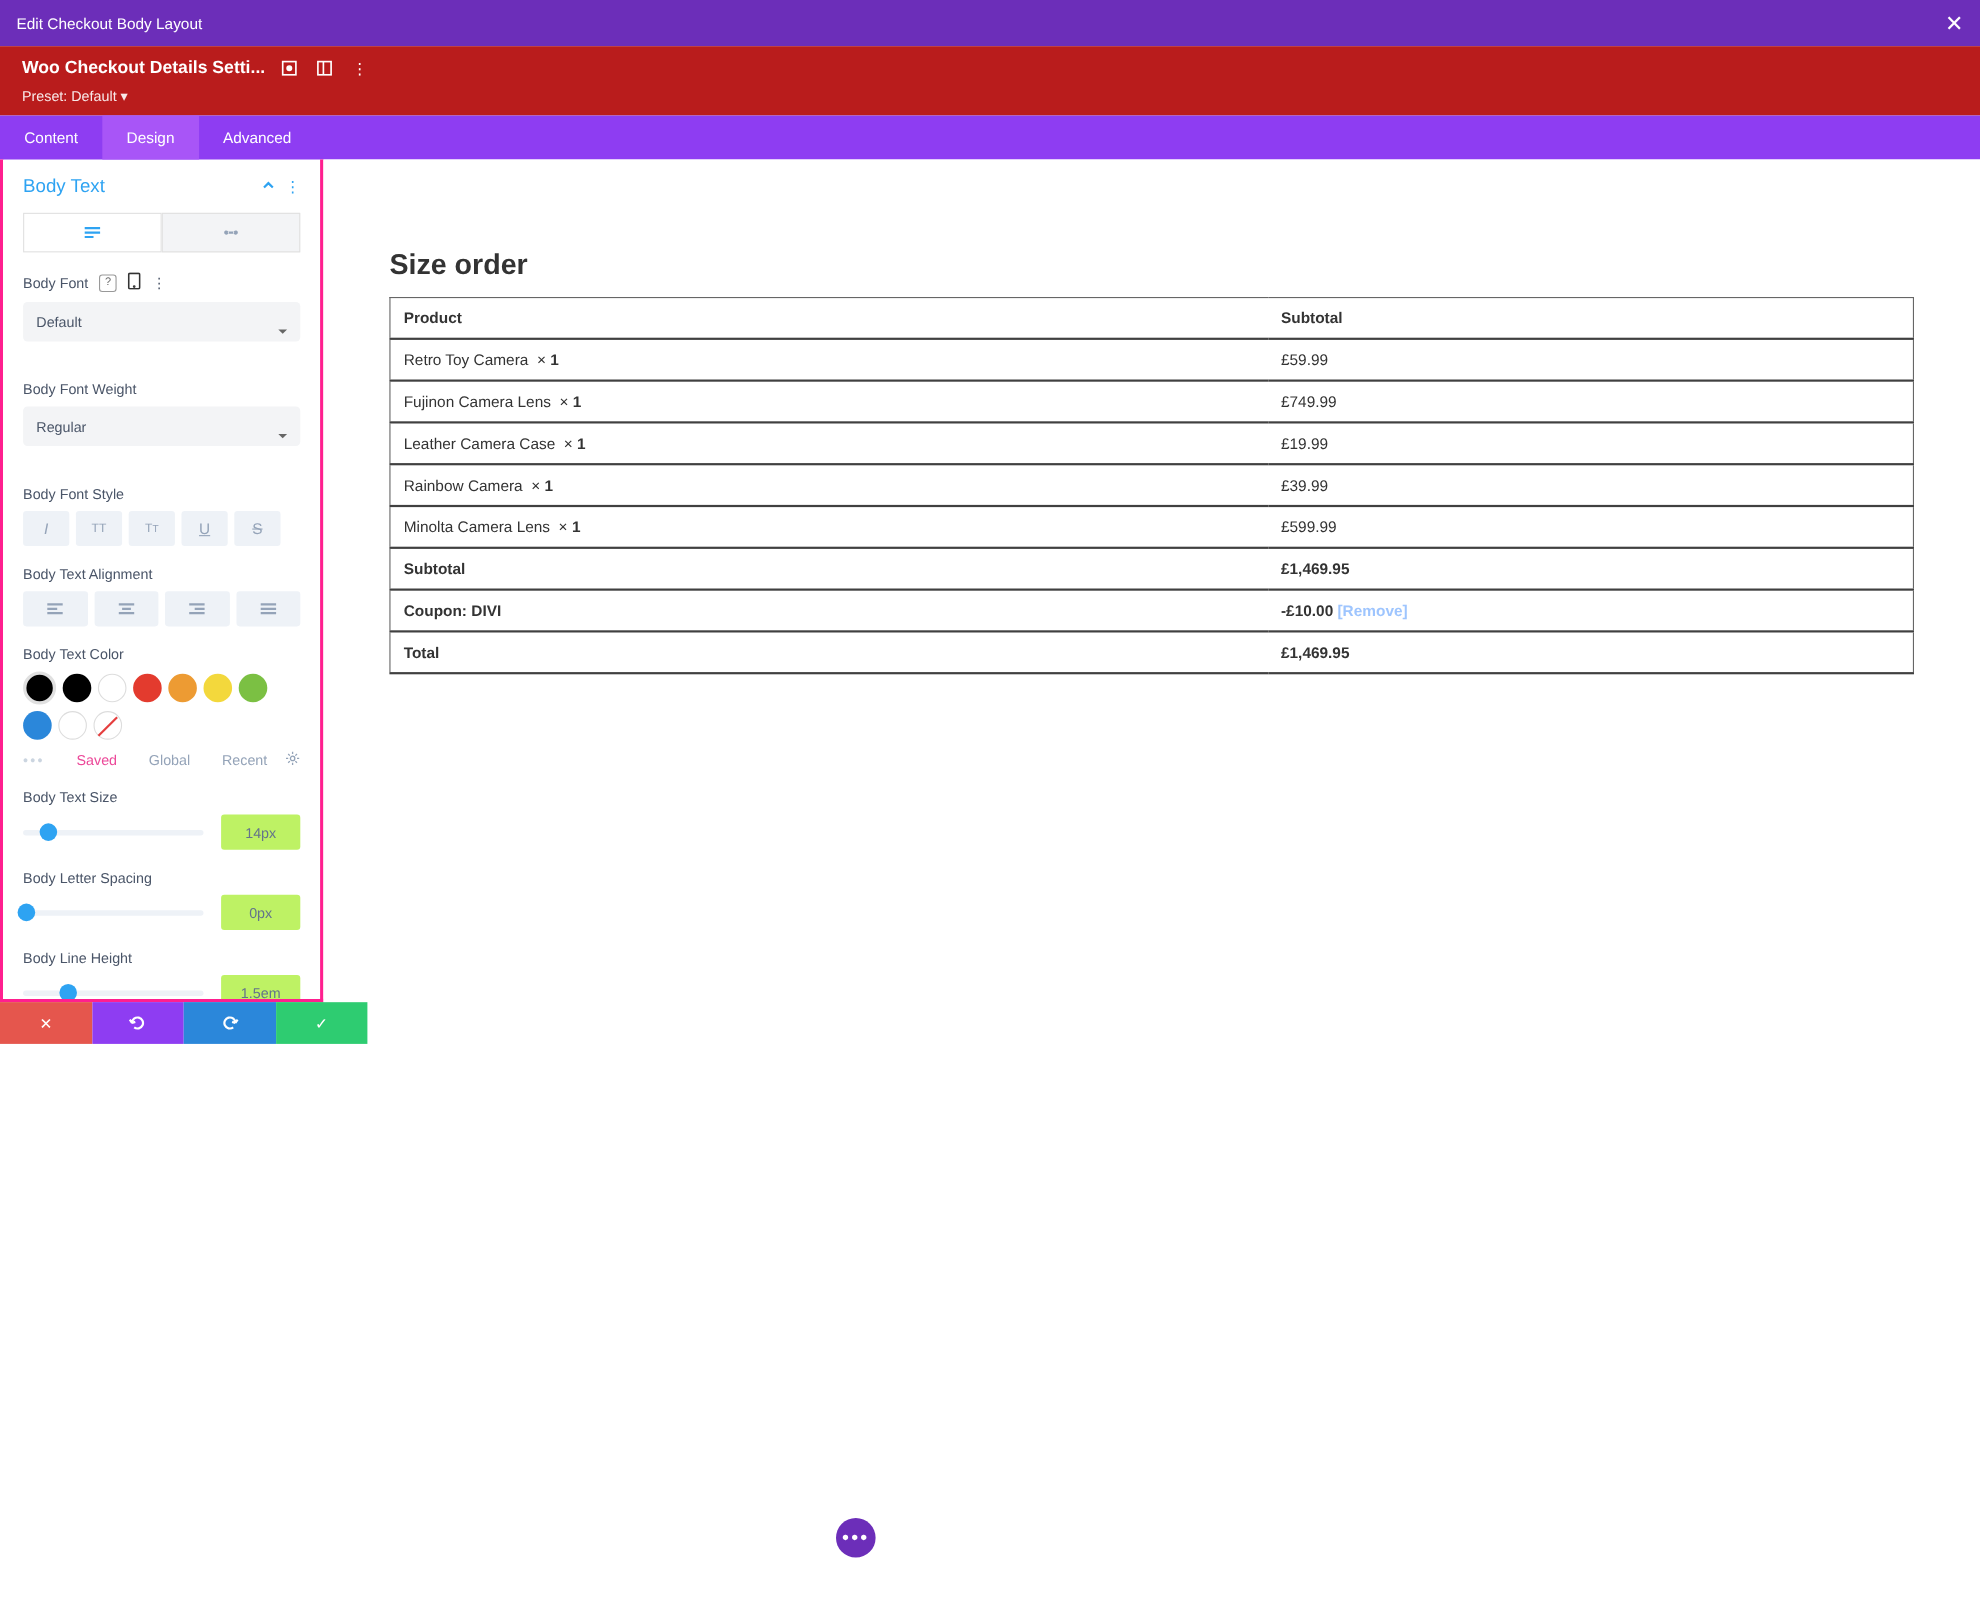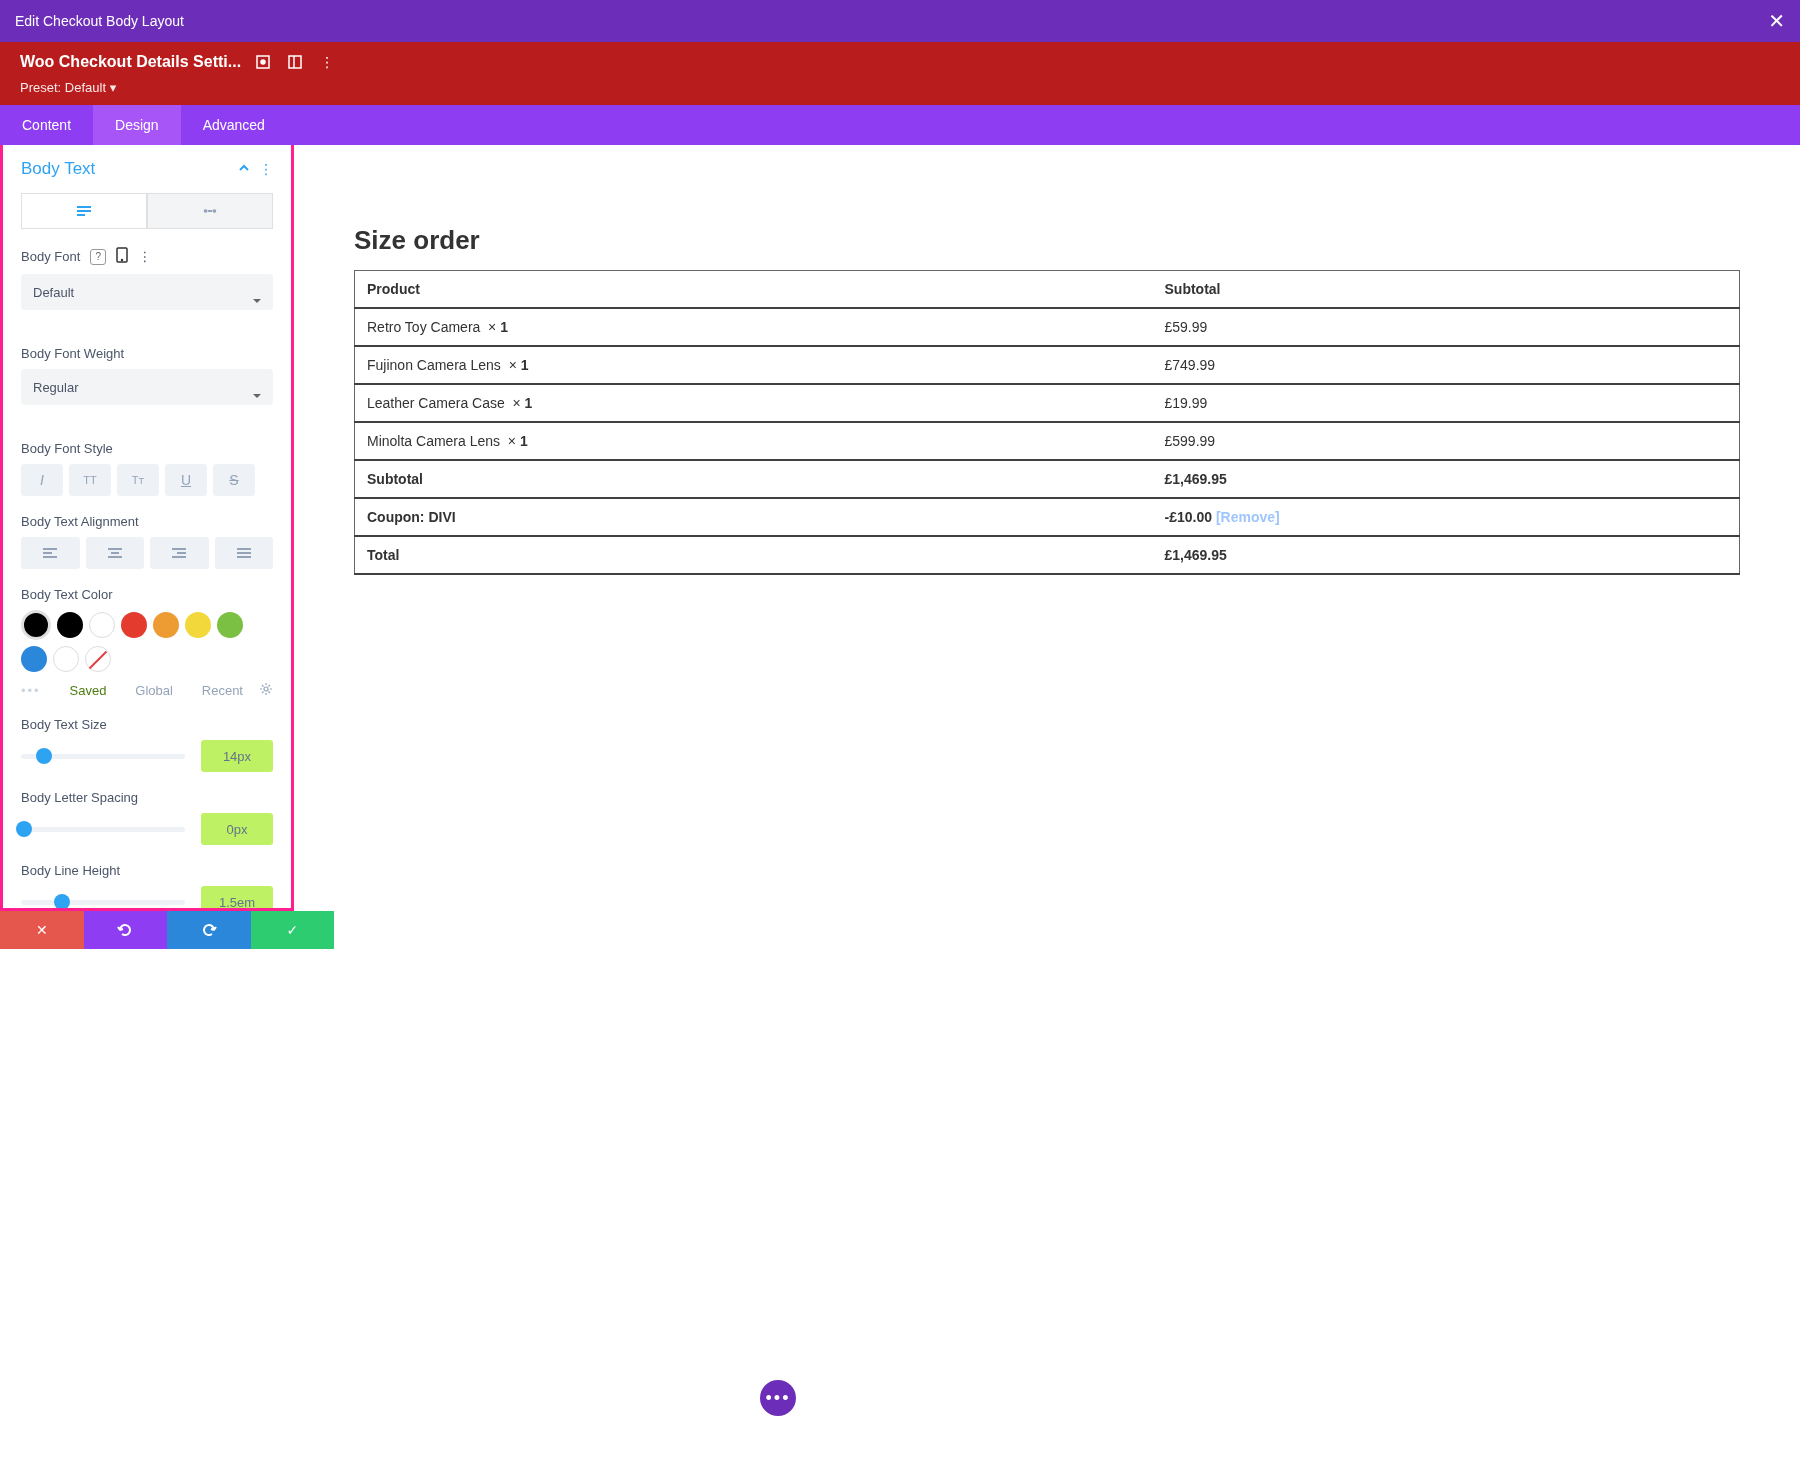--- a/index.html
+++ b/index.html
@@ -52,21 +52,21 @@
 
 .swatch-row { display: flex; gap: 6px; margin-bottom: 10px; align-items: center; flex-wrap: wrap; }
 .swatch { width: 26px; height: 26px; border-radius: 50%; cursor: pointer; position: relative; }
 .swatch.dropper { background: #000; border: 3px solid #e0e0e0; display: flex; align-items: center; justify-content: center; width: 30px; height: 30px; }
 .swatch.strike { background: #fff; border: 1px solid #ddd; }
 .swatch.strike::after { content:""; position:absolute; width:100%; height:2px; background:#e53e3e; top:50%; left:0; transform:rotate(-45deg); }
 
 .palette-tabs { display: flex; gap: 16px; align-items:center; margin-bottom: 18px; font-size: 13px; }
 .palette-tabs .dots3 { color:#cbd5e0; letter-spacing:2px; }
 .palette-tabs .pt { color: #94a3b8; cursor: pointer; margin-left:auto; }
-.palette-tabs .pt.active { color: #4d7c0f; }
+.palette-tabs .pt.active { color: #ec4899; }
 .palette-tabs .gear { color:#94a3b8; cursor:pointer; }
 
 .slider-row { display: flex; align-items: center; gap: 16px; margin-bottom: 18px; }
 .slider-track { flex: 1; height: 5px; background: #eef2f7; border-radius: 3px; position: relative; cursor: pointer; }
 .slider-thumb { position: absolute; width: 16px; height: 16px; background: #2ea3f2; border-radius: 50%; top: 50%; transform: translate(-50%, -50%); }
 .slider-input { width: 72px; height: 32px; background: #bef264; border: none; border-radius: 3px; text-align: center; font-size: 13px; color: #64748b; }
 
 .footer-bar { display:flex; height:38px; }
 .fbtn { flex:1; display:flex; align-items:center; justify-content:center; color:#fff; cursor:pointer; }
 .fbtn.cancel { background:#e5564d; }
@@ -298,20 +298,24 @@
             <td>Retro Toy Camera&nbsp;&nbsp;× <span class="qty">1</span></td>
             <td>£59.99</td>
           </tr>
           <tr>
             <td>Fujinon Camera Lens&nbsp;&nbsp;× <span class="qty">1</span></td>
             <td>£749.99</td>
           </tr>
           <tr>
             <td>Leather Camera Case&nbsp;&nbsp;× <span class="qty">1</span></td>
             <td>£19.99</td>
+          </tr>
+          <tr>
+            <td>Rainbow Camera&nbsp;&nbsp;× <span class="qty">1</span></td>
+            <td>£39.99</td>
           </tr>
           <tr>
             <td>Minolta Camera Lens&nbsp;&nbsp;× <span class="qty">1</span></td>
             <td>£599.99</td>
           </tr>
         </tbody>
       <tbody>
         <tr class="bold">
           <td>Subtotal</td>
           <td>£1,469.95</td>

